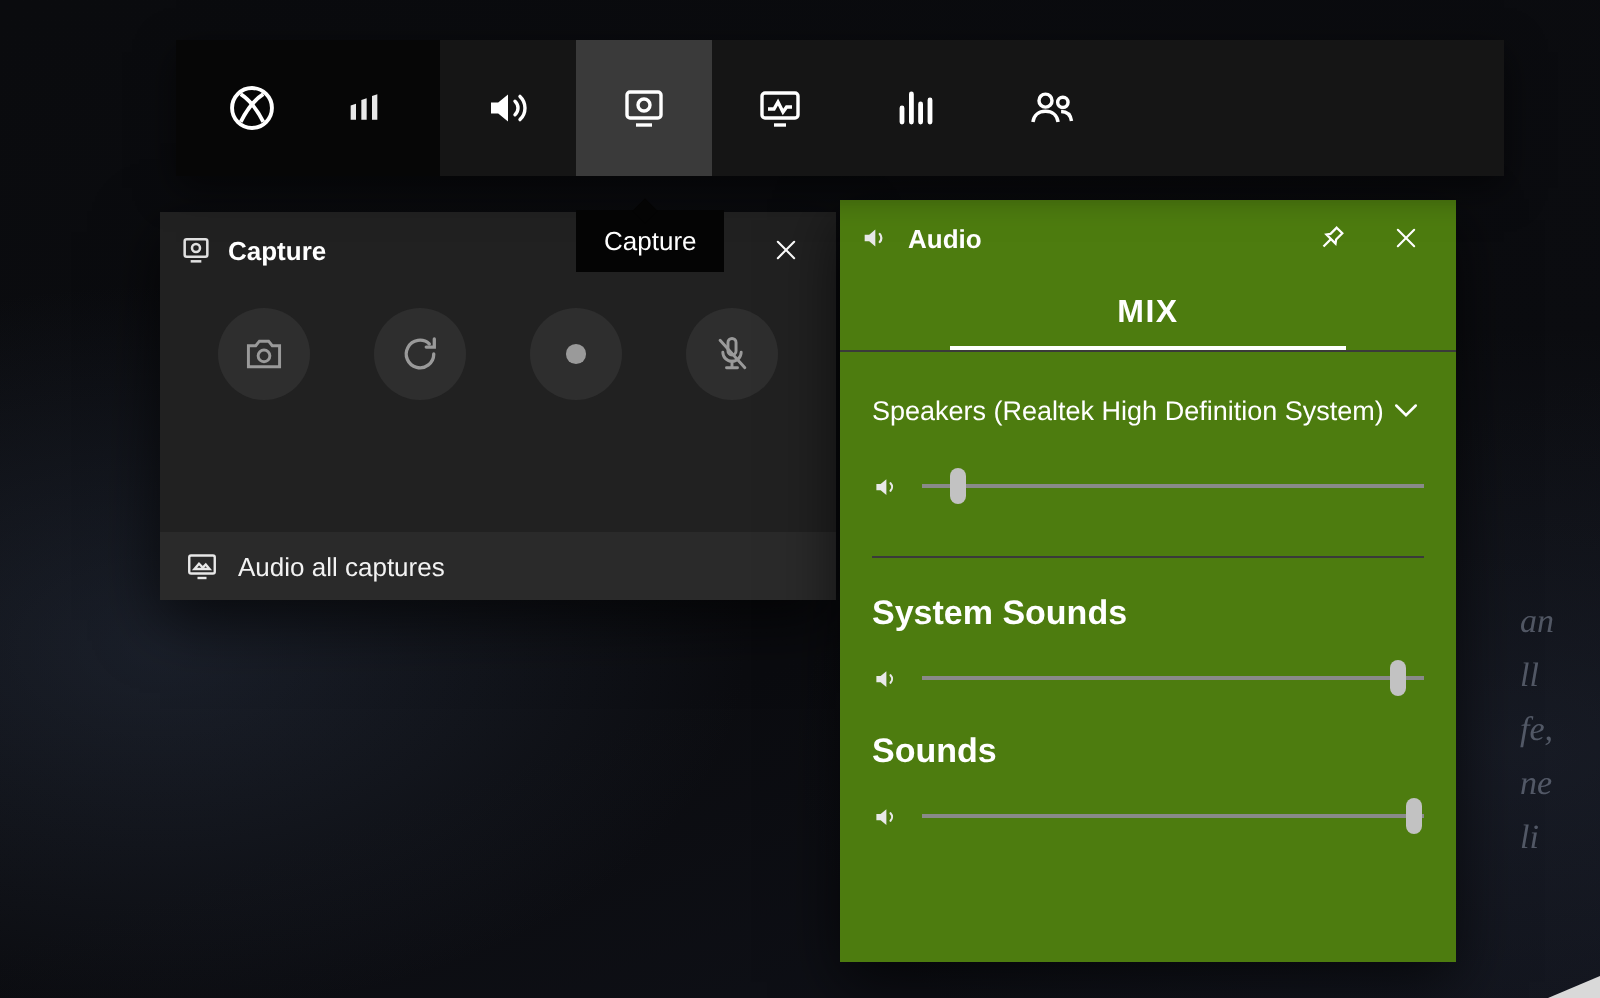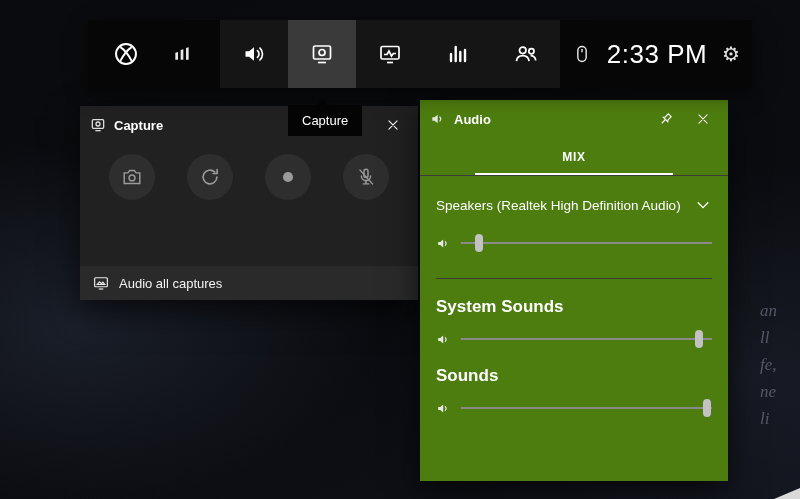--- a/index.html
+++ b/index.html
@@ -46,21 +46,21 @@
     display:flex;align-items:center;gap:9px;padding:0 12px;font-size:13px;color:#f2f2f2;cursor:pointer}
 
   
   .tooltip{position:absolute;left:288px;top:105px;background:#040404;color:#fff;
     font-size:13px;padding:8px 14px;z-index:20}
   .tooltip::before{content:"";position:absolute;top:-4px;left:30px;width:9px;height:9px;
     background:#040404;transform:rotate(45deg)}
 
   
   .tabs{display:flex;height:38px;border-bottom:1px solid #3a3a3a}
-  .tab{flex:1;display:flex;align-items:center;justify-content:center;font-size:12px;
+  .tab{flex:1;display:flex;align-items:center;justify-content:center;font-size:16px;
     letter-spacing:.8px;font-weight:700;color:#d6d6d6;cursor:pointer;position:relative}
   .tab.selected{color:#fff}
   .tab.selected::after{content:"";position:absolute;left:18%;right:18%;bottom:0;height:2px;background:#fff}
   .a-content{padding:0 16px}
   .device-row{display:flex;align-items:center;justify-content:space-between;margin-top:20px;cursor:pointer}
   .device-name{font-size:13.5px;color:#fff}
   .slider-row{display:flex;align-items:center;gap:10px;margin-top:20px;color:#e8e8e8}
   .slider-row.tight{margin-top:13px}
   .slider{flex:1;position:relative;height:18px;cursor:pointer}
   .slider .track{position:absolute;left:0;right:0;top:8px;height:2px;background:#8a8a8a}
@@ -143,30 +143,20 @@
         <svg width="26" height="26" viewBox="0 0 24 24" fill="none" stroke="#fff" stroke-width="1.6">
           <circle cx="9" cy="8.6" r="3"></circle>
           <path d="M3.2 18.5c.4-3.2 2.8-5 5.8-5s5.4 1.8 5.8 5"></path>
           <circle cx="17" cy="9.4" r="2.4"></circle>
           <path d="M16.2 13.6c2.6 0 4.4 1.6 4.8 4.4"></path>
         </svg>
       </span>
     </div>
   </div>
 
-  <div class="tb-right">
-    <span>
-      <svg width="20" height="20" viewBox="0 0 24 24" fill="none" stroke="#e8e8e8" stroke-width="1.7">
-        <rect x="7" y="3" width="10" height="18" rx="5"></rect>
-        <path d="M12 6v4"></path>
-      </svg>
-    </span>
-    <span class="time">2:33 PM</span>
-    <span class="gear">⚙</span>
-  </div>
 </div>
 
 <div class="panel capture-panel">
   <div class="p-header">
     <span>
       <svg width="16" height="16" viewBox="0 0 24 24" fill="none" stroke="#e0e0e0" stroke-width="1.9">
         <rect x="3.5" y="4" width="17" height="13" rx="1.5"></rect>
         <circle cx="12" cy="10.5" r="3"></circle>
         <path d="M8 20.5h8"></path>
       </svg>
@@ -264,21 +254,21 @@
       </svg>
     </span>
   </div>
 
   <div class="tabs">
     <div class="tab selected">MIX</div>
   </div>
 
   <div class="a-content">
     <div class="device-row">
-      <span class="device-name">Speakers (Realtek High Definition Audio)</span>
+      <span class="device-name">Speakers (Realtek High Definition System)</span>
       <span>
         <svg width="18" height="18" viewBox="0 0 24 24" fill="none" stroke="#fff" stroke-width="1.7" stroke-linecap="round">
           <path d="M5.5 9l6.5 6.5L18.5 9"></path>
         </svg>
       </span>
     </div>
 
     <div class="slider-row">
       <span>
         <svg width="15" height="15" viewBox="0 0 24 24">

